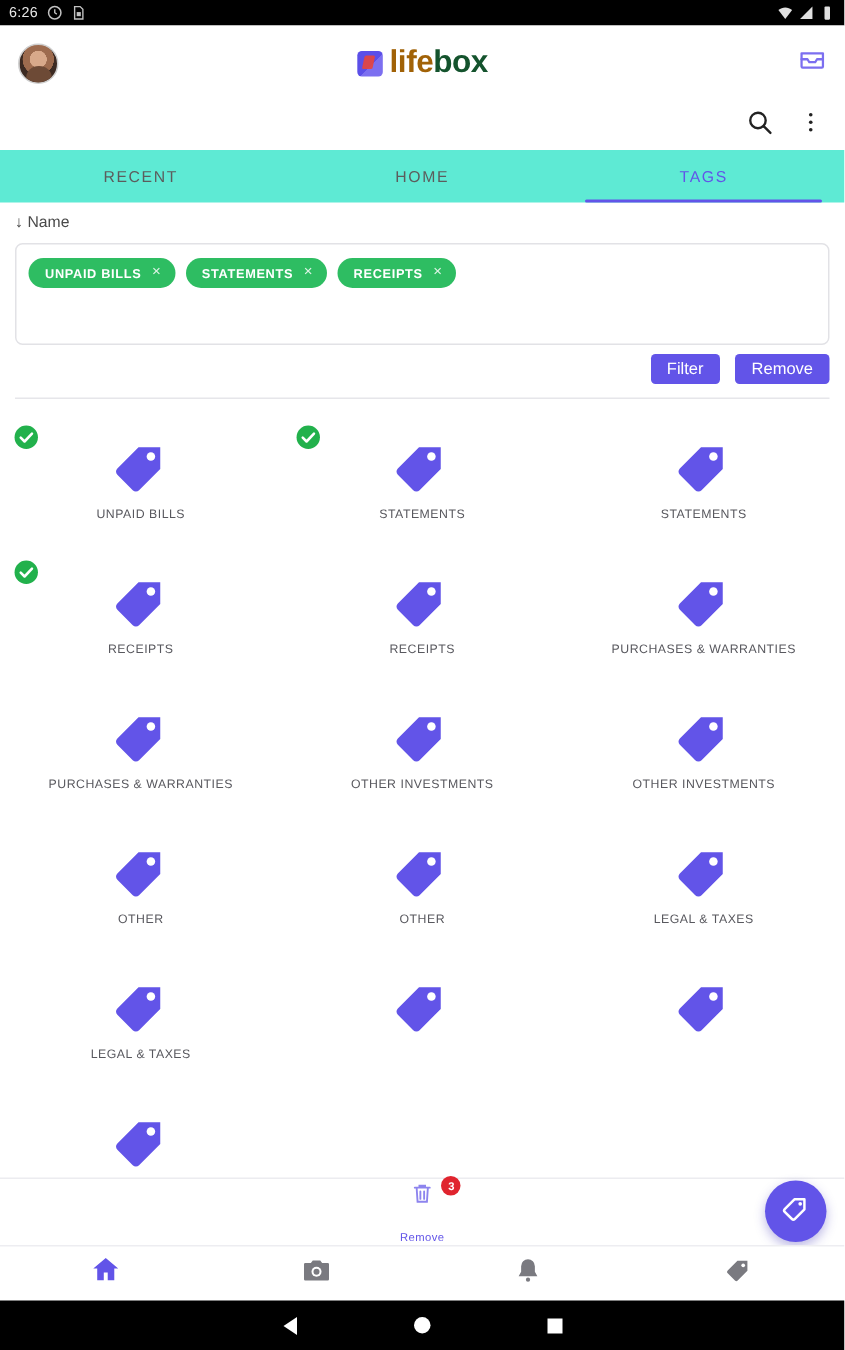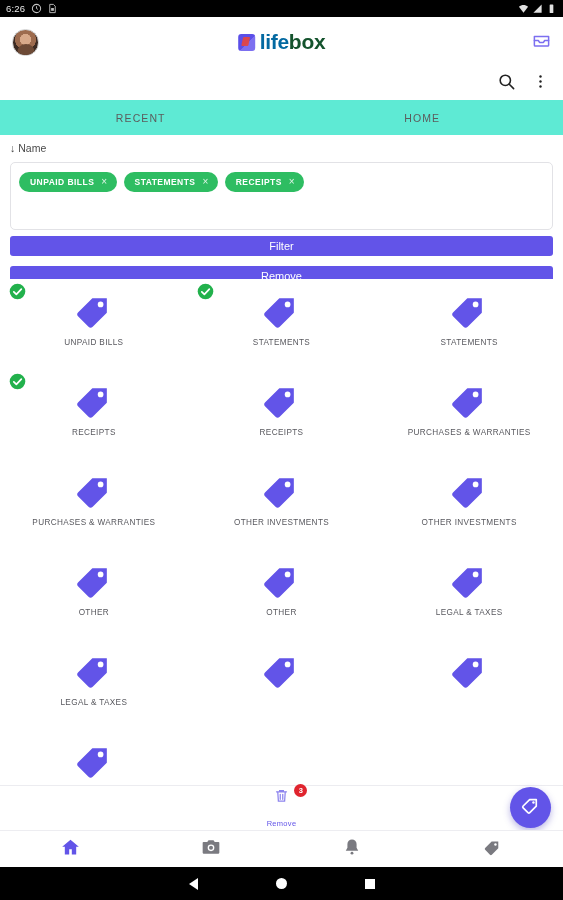--- a/index.html
+++ b/index.html
@@ -43,21 +43,21 @@
   }
   .brand-mark {
     width: 17px; height: 17px; border-radius: 3px;
     background: linear-gradient(135deg,#5b4fe8 0 55%, #7c6ff0 55% 100%);
     position: relative; flex: none;
   }
   .brand-mark::after{
     content:""; position:absolute; left:4px; top:3px; width:7px; height:9px;
     background:#e8453c; transform:skewX(-12deg); border-radius:1px; opacity:.9;
   }
-  .brand .life { color: #0369a1; margin-top: 12px; }
+  .brand .life { color: #a16207; margin-top: 12px; }
   .brand .box  { color: #14532d; text-align: center; }
   .inbox-ico { margin-left: auto; }
 
   .actionrow {
     height: 33px; display: flex; align-items: center; justify-content: flex-end;
     gap: 16px; padding: 0 14px 0 0;
   }
 
   
   .tabs { display: flex; height: 35px; background: #5eead4; }
@@ -82,21 +82,21 @@
     min-height: 68px; padding: 9px 8px; display: flex; flex-wrap: wrap;
     align-content: flex-start; gap: 7px;
   }
   .chip {
     display: inline-flex; align-items: center; gap: 7px;
     background: #2ebd62; color: #fff; border-radius: 13px;
     padding: 4px 9px 4px 11px; font-size: 8.5px; font-weight: 700; letter-spacing: .45px;
     height: 20px;
   }
   .chip .x { font-size: 10px; font-weight: 400; opacity: .85; line-height: 1; }
-  .btnrow { display: flex; justify-content: flex-end; gap: 10px; padding: 6px 0 0 0; flex-direction: column; }
+  .btnrow { display: flex; justify-content: flex-end; gap: 10px; padding: 6px 0 0 0; }
   .btn {
     background: #6254e8; color: #fff; border: none; border-radius: 3px;
     padding: 4px 11px; font-size: 11px; font-family: inherit;
   }
   .panel-div { height: 1px; background: #e6e6ea; margin-top: 9px; }
 
   
   .gridscroll {
     position: absolute; left: 0; right: 0; top: 279px; bottom: 115px;
     background: #fff; overflow: hidden;
@@ -224,20 +224,23 @@
     </span>
   </div>
 
   <div class="tabs">
     <div class="tab">
         <span>RECENT</span>
       </div>
     <div class="tab">
         <span>HOME</span>
       </div>
+    <div class="tab active">
+        <span>TAGS</span>
+      </div>
   </div>
 
   <div class="sortrow">
     <span class="lbl">↓</span>
     <span class="lbl">Name</span>
   </div>
 
   <div class="filterwrap">
     <div class="chipbox">
       <span class="chip">

